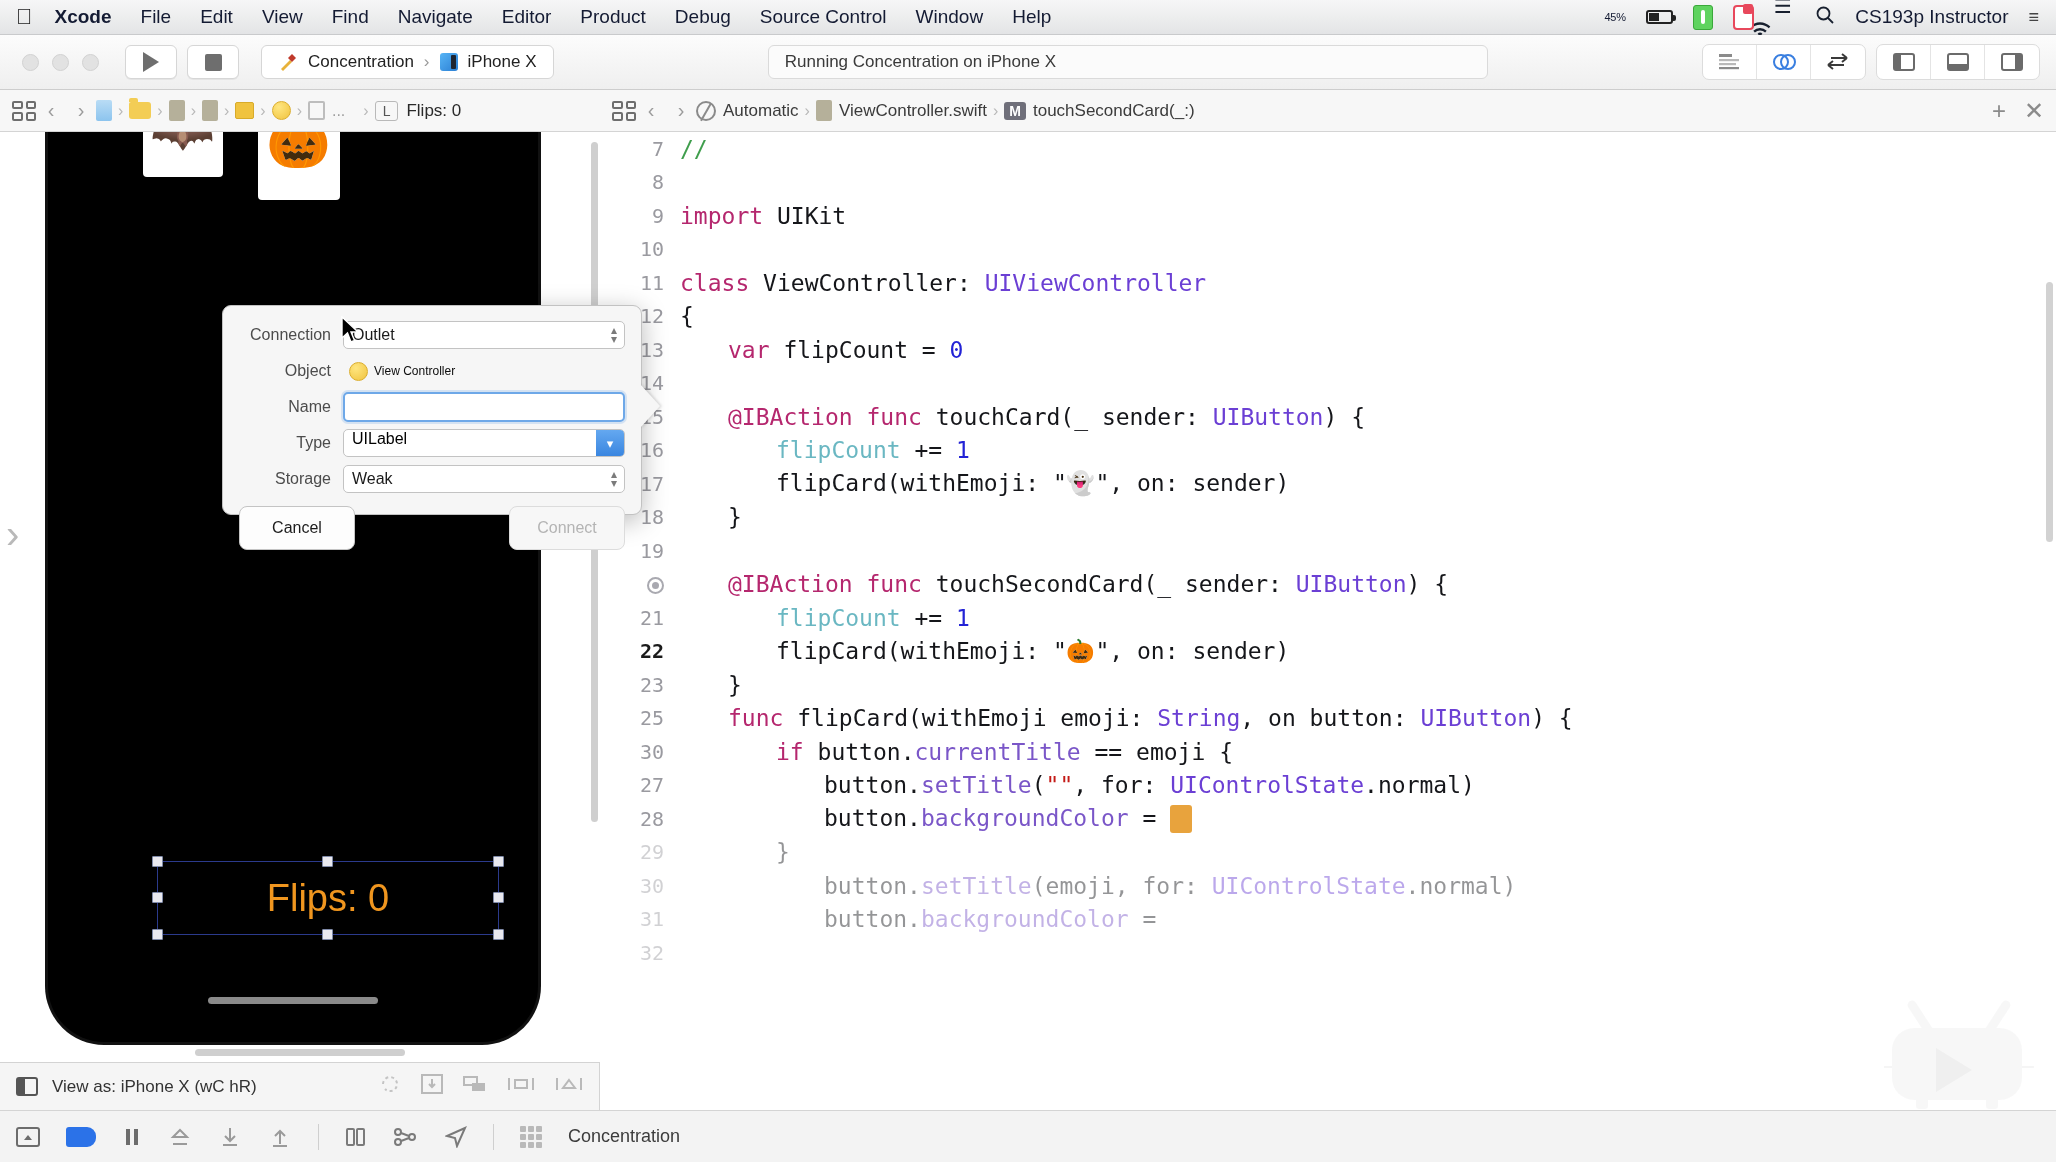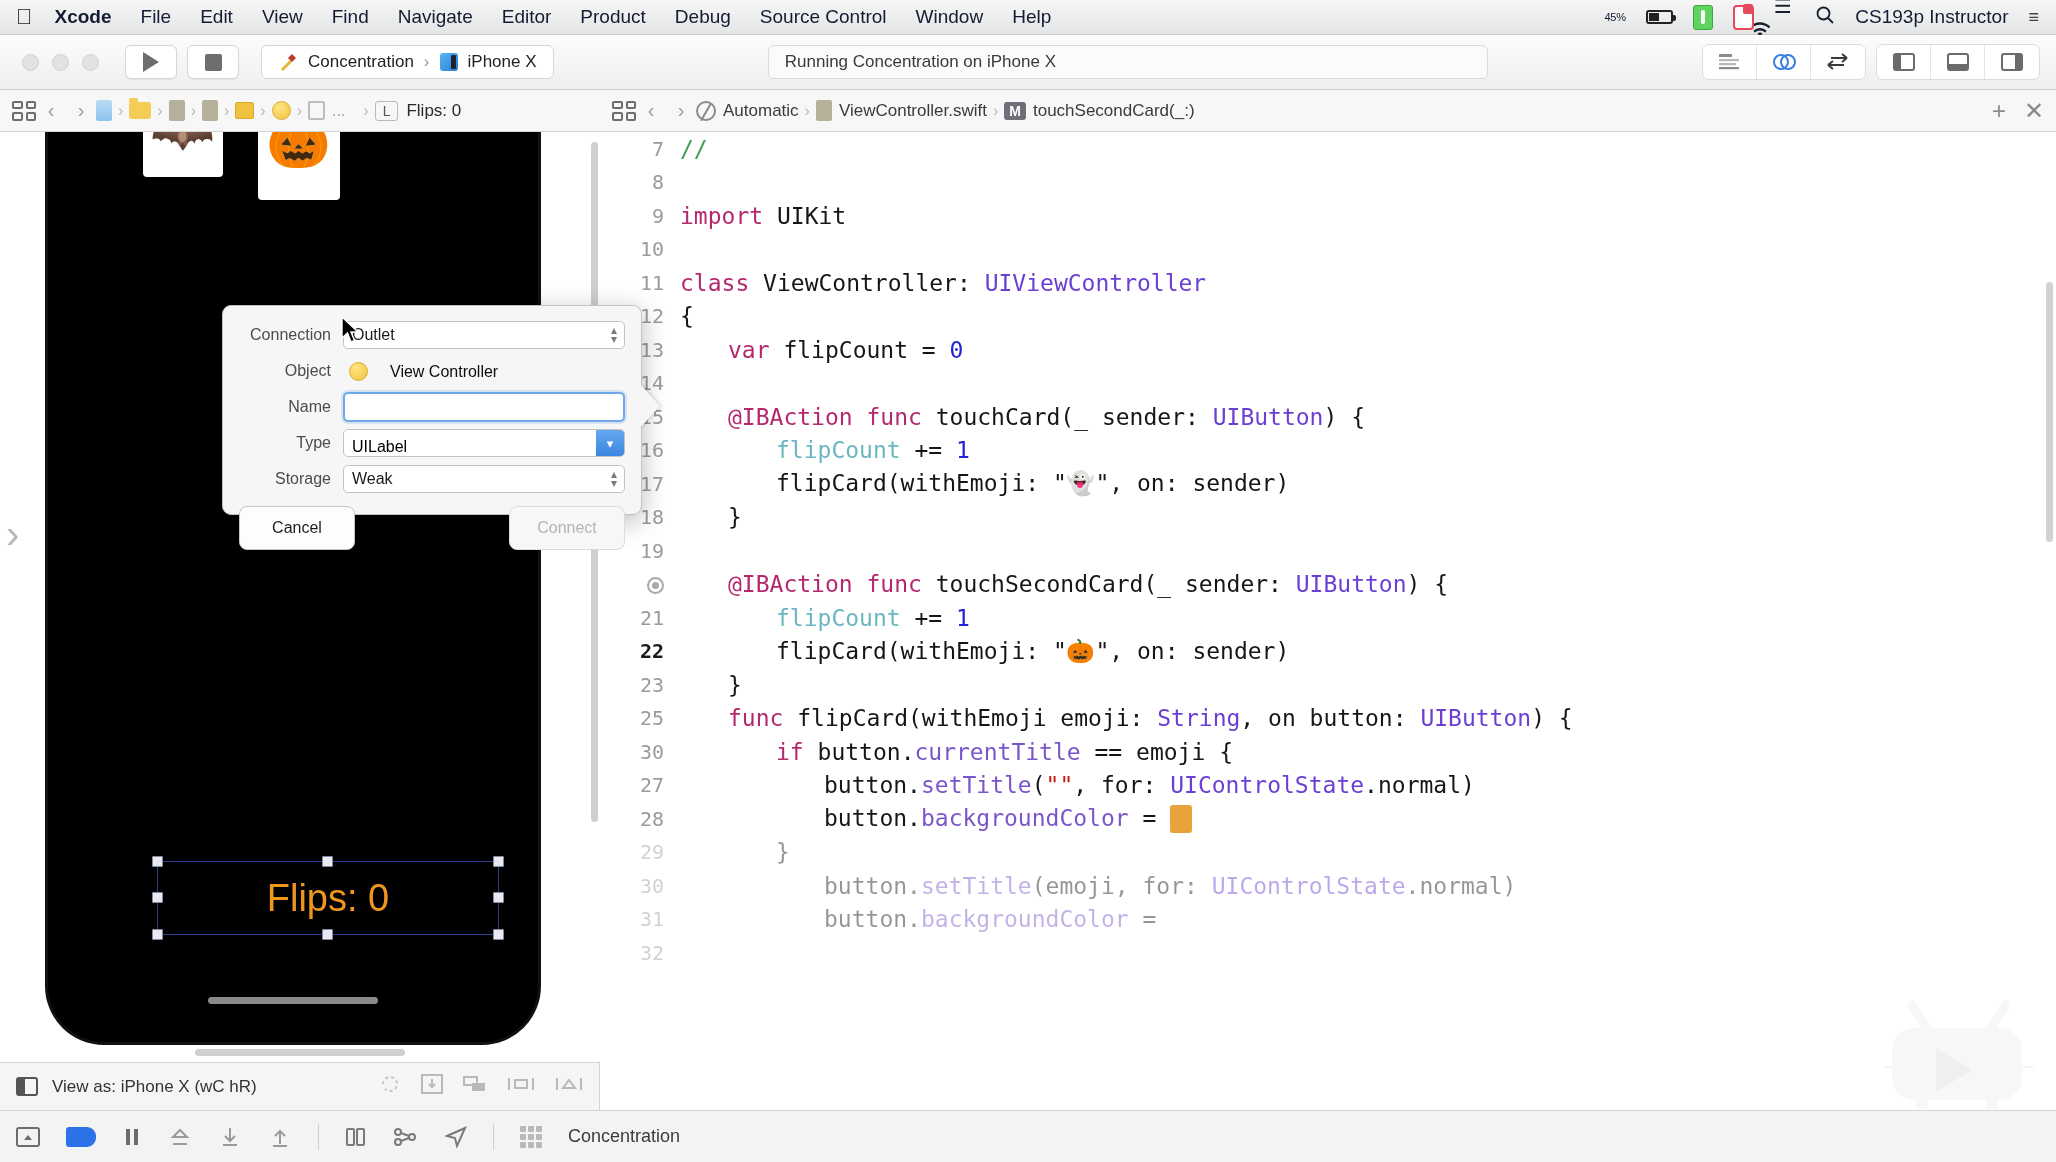--- a/index.html
+++ b/index.html
@@ -140,26 +140,26 @@
     border-top:22px solid transparent;border-bottom:22px solid transparent;border-left:20px solid #f6f6f6;
     filter: drop-shadow(2px 0 1px rgba(0,0,0,.12));
   }
   .prow{display:flex;align-items:center;height:30px;margin-bottom:6px;}
   .plabel{width:104px;text-align:right;padding-right:12px;font-size:16px;color:#4c4c4c;}
   .pselect{
     flex:1;height:28px;background:#fff;border:1px solid #c3c3c3;border-radius:5px;
     display:flex;align-items:center;padding:0 8px;font-size:16px;color:#1b1b1b;position:relative;
   }
   .stepper{position:absolute;right:7px;top:4px;font-size:12px;line-height:9px;color:#7b7b7b;text-align:center;}
-  .pobject{flex:1;display:flex;align-items:flex-end;gap:22px;font-size:16px;color:#0d0d0d;padding-left:6px;}
+  .pobject{flex:1;display:flex;align-items:center;gap:6px;font-size:12px;color:#0d0d0d;padding-left:6px;}
   .pfield{
     flex:1;height:30px;background:#fff;border:2px solid #6ea8e8;border-radius:5px;
     box-shadow:0 0 0 2px rgba(110,168,232,.25);
   }
-  .ptype{flex:1;height:28px;background:#fff;border:1px solid #c3c3c3;border-radius:5px;display:flex;align-items:flex-end;padding:0 8px;font-size:16px;position:relative;overflow:hidden;}
+  .ptype{flex:1;height:28px;background:#fff;border:1px solid #c3c3c3;border-radius:5px;display:flex;align-items:flex-start;padding:0 8px;font-size:16px;position:relative;overflow:hidden;}
   .ptype .drop{position:absolute;right:0;top:0;bottom:0;width:28px;background:linear-gradient(180deg,#64a8f0,#3a86e0);display:flex;align-items:center;justify-content:center;color:#fff;font-size:13px;}
   .pbuttons{display:flex;justify-content:space-between;margin-top:12px;}
   .pbtn{height:44px;min-width:116px;background:#fdfdfd;border:1px solid #c4c4c4;border-radius:8px;display:flex;align-items:center;justify-content:center;font-size:16px;color:#1c1c1c;}
   .pbtn.disabled{color:#b4b4b4;background:#f7f7f7;border-color:#dcdcdc;}
   .cursor{position:absolute;left:340px;top:316px;z-index:60;}
 
   
   #editor{
     position:absolute;left:600px;top:132px;width:1456px;height:1030px;
     background:#ffffff; overflow:hidden;

